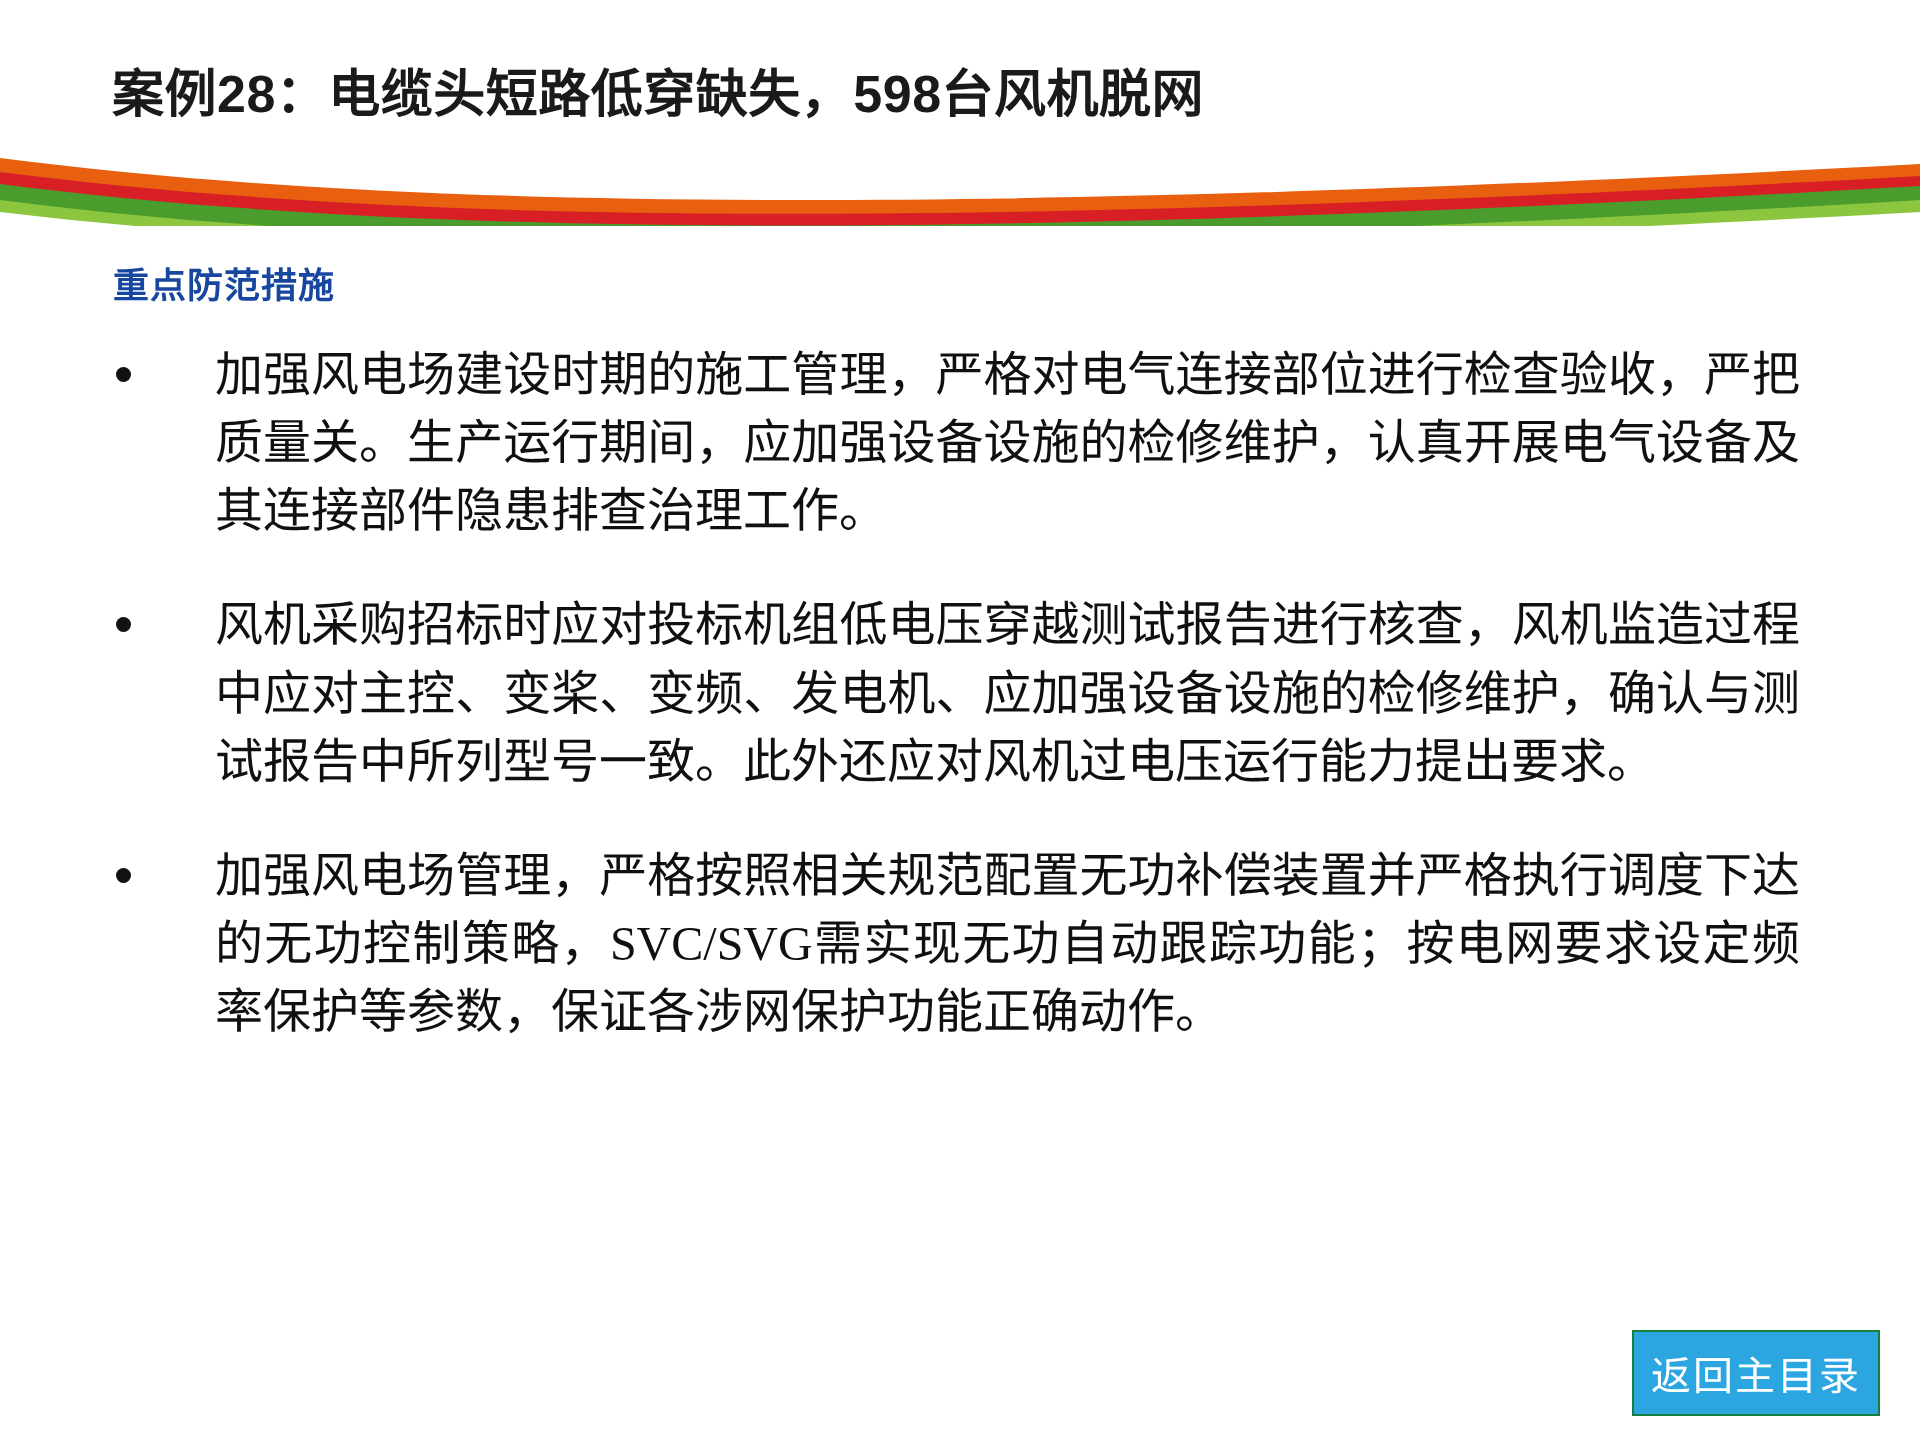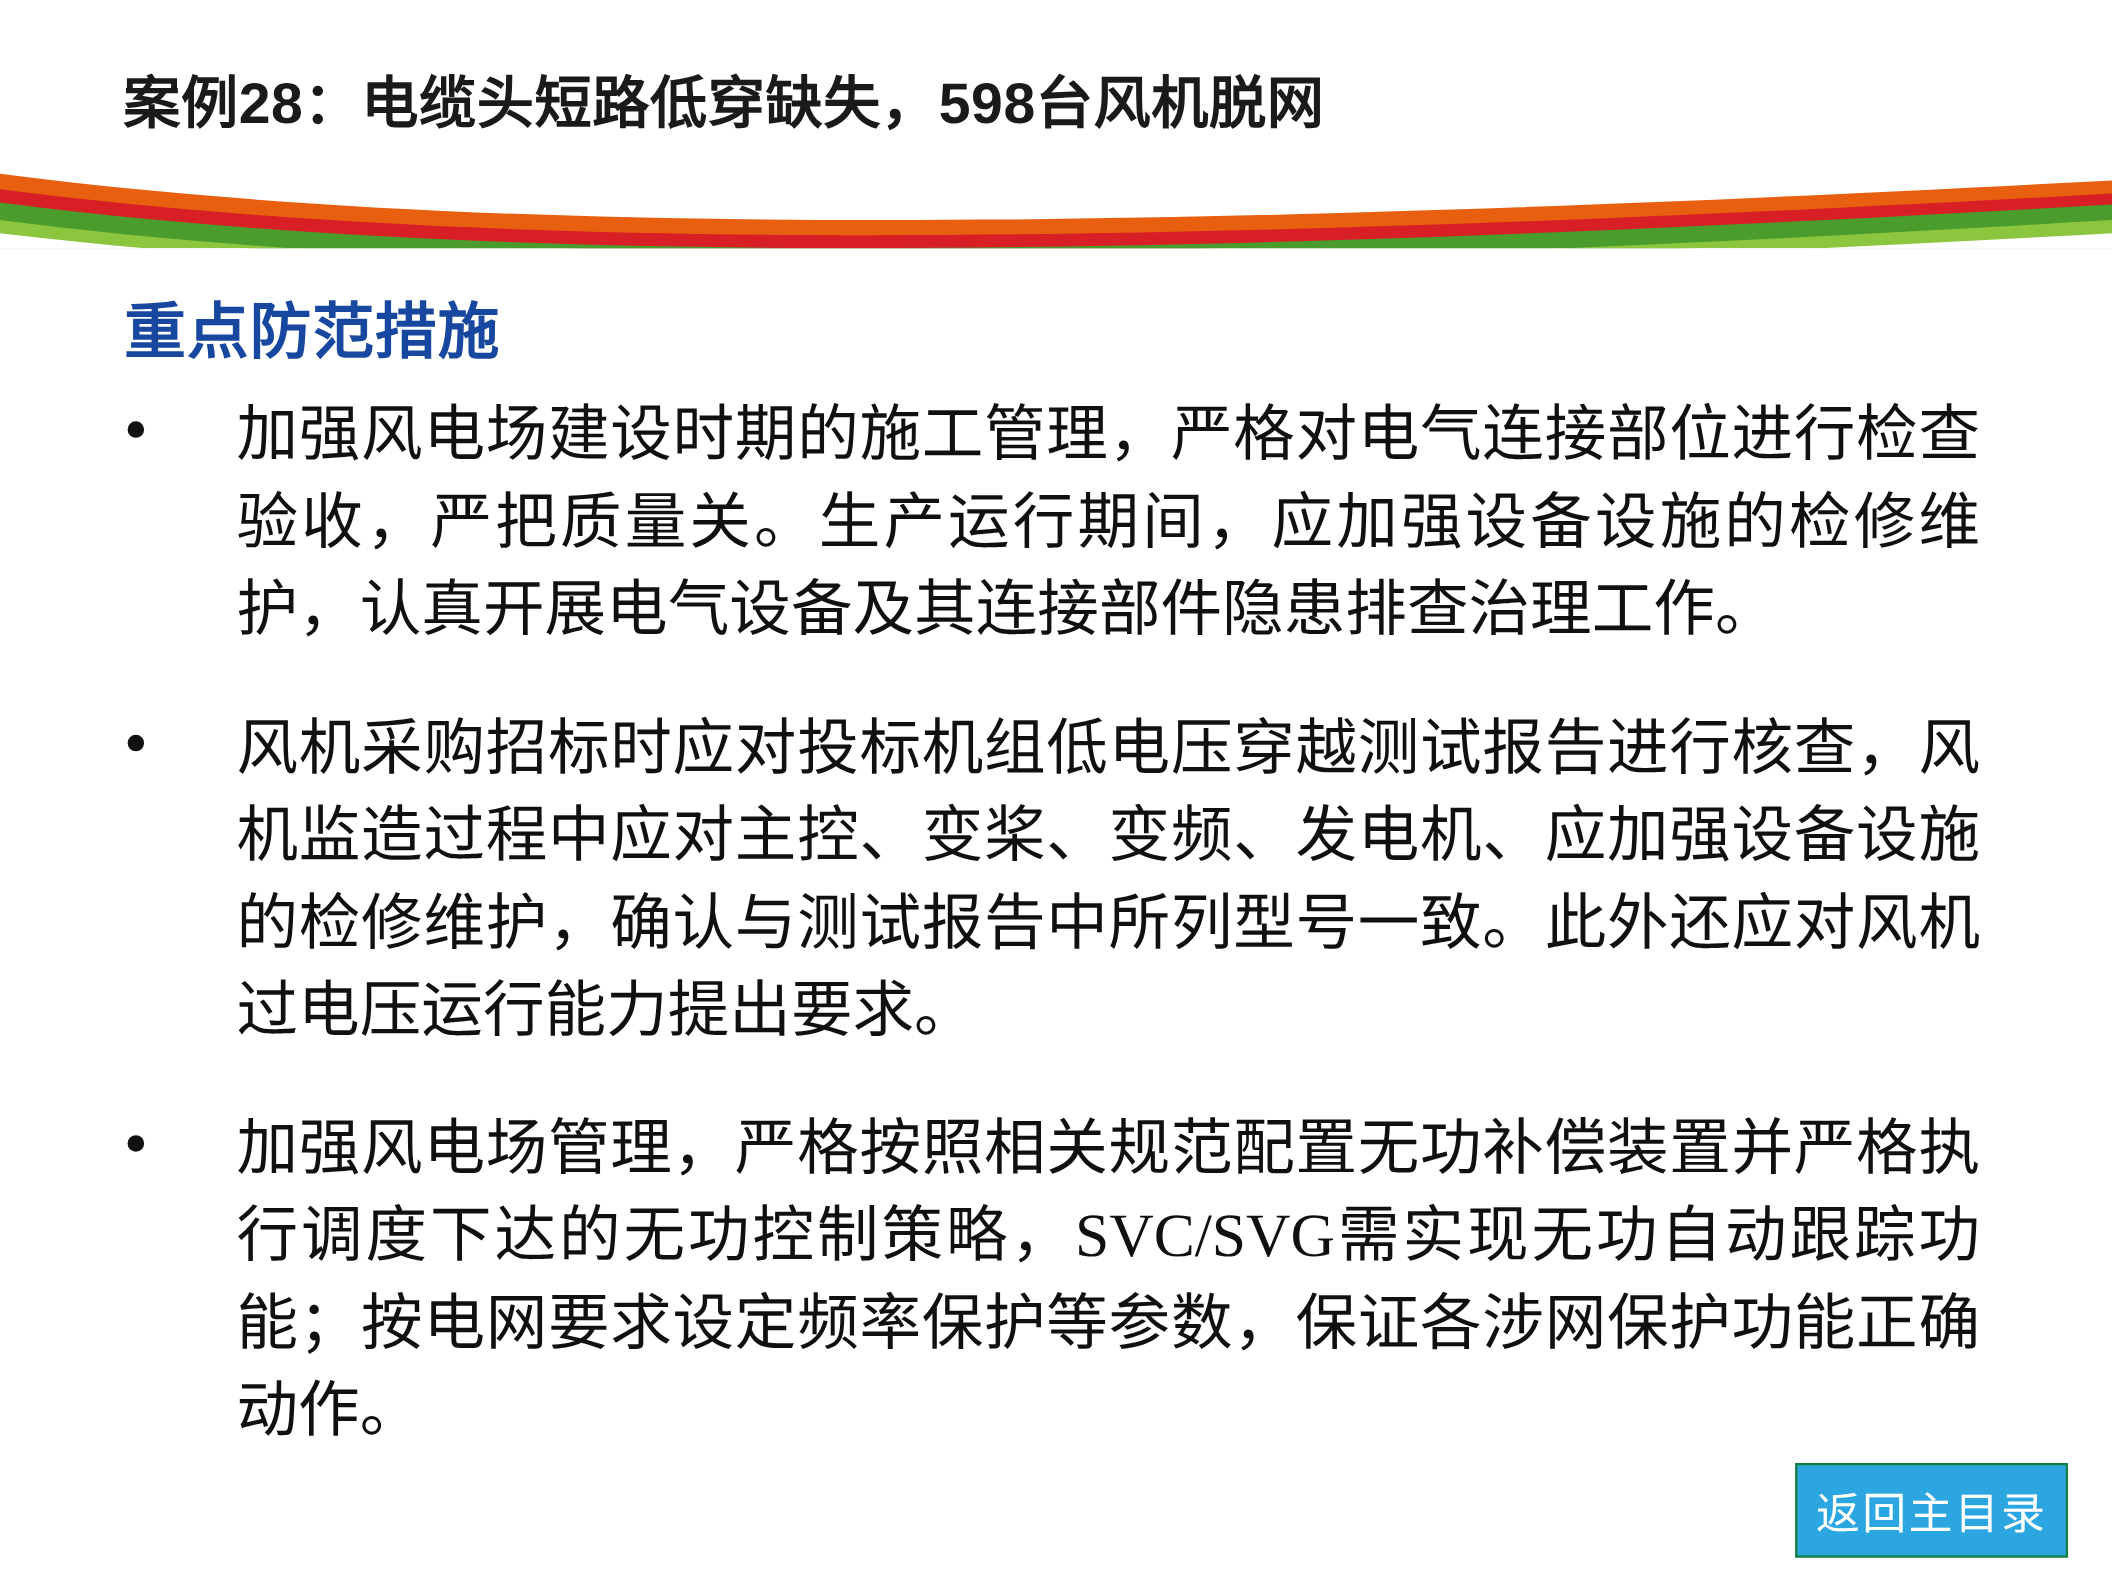--- a/index.html
+++ b/index.html
@@ -60,47 +60,46 @@
     position: absolute;
     left: 0;
     top: 226px;
     width: 1920px;
   }
   .section-heading {
     position: absolute;
     left: 113px;
     top: 30px;
     font-family: "Liberation Sans", sans-serif;
-    font-size: 56px;
+    font-size: 36px;
     font-weight: bold;
     color: #17479e;
     letter-spacing: 1px;
     white-space: nowrap;
   }
 
   .bullet-list {
     position: absolute;
     left: 100px;
     top: 115px;
     width: 1700px;
     list-style: none;
     margin: 0;
     padding: 0;
   }
   .bullet-item {
     position: relative;
     padding-left: 115px;
     margin-bottom: 46px;
     font-family: "Liberation Serif", "DejaVu Serif", serif;
-    font-size: 56px;
+    font-size: 48px;
     line-height: 1.42;
     color: #101010;
     text-align: justify;
     text-justify: inter-ideograph;
-    margin-top: 16px;
   }
   .bullet-item::before {
     content: "";
     position: absolute;
     left: 16px;
     top: 26px;
     width: 15px;
     height: 15px;
     background: #111111;
     border-radius: 50%;

